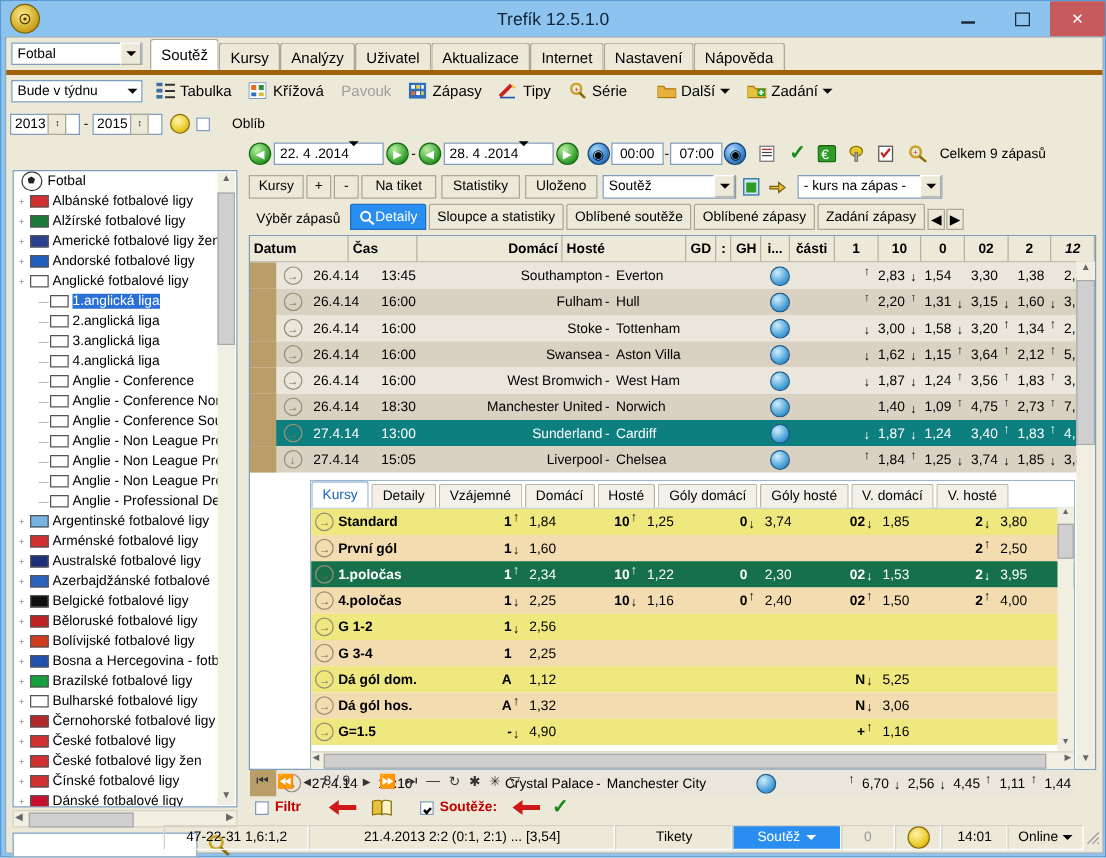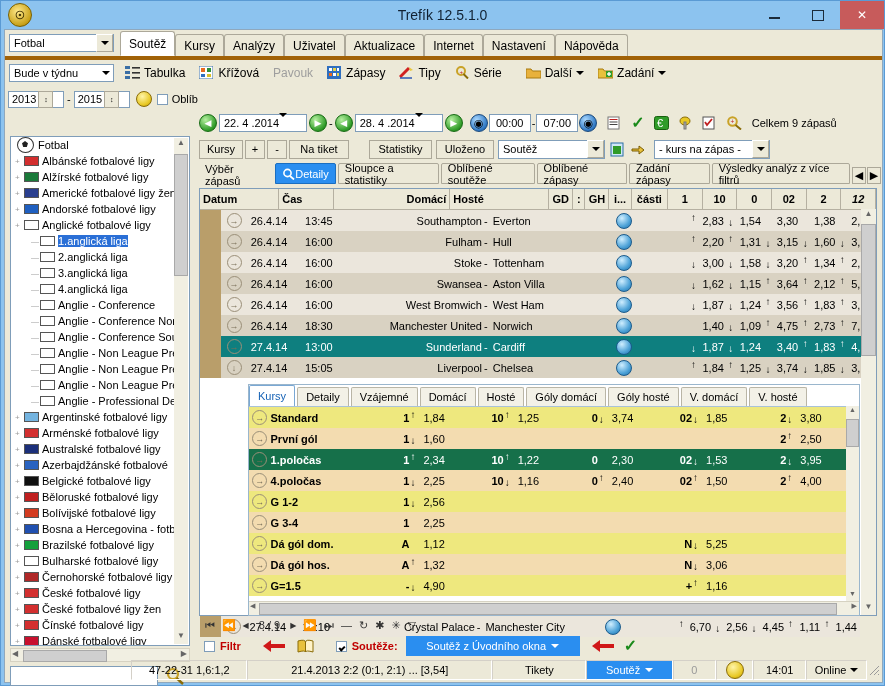--- a/index.html
+++ b/index.html
@@ -278,21 +278,21 @@
         <span>2013</span>
         <span class="spinb">↕</span>
       </div>
       <span style="margin:0 3px;">-</span>
       <div class="spin" style="width:56px;">
         <span>2015</span>
         <span class="spinb">↕</span>
       </div>
       <span class="coin" style="margin:0 5px 0 6px;"></span>
       <span class="cbx"></span>
-      <span style="margin-left:4px;">Oblíb</span>
+      <span style="margin-left:18px;">Oblíb</span>
     </div>
 
     <div class="leftcol">
       <div class="treebox">
         <div class="tnode" style="padding-left:6px;">
           <span style="width:15px;height:14px;margin-right:4px;border-radius:50%;background:#fff;border:1px solid #333;display:inline-block;position:relative;">
             <span style="position:absolute;left:4px;top:3px;width:6px;height:6px;background:#222;clip-path:polygon(50% 0,100% 38%,80% 100%,20% 100%,0 38%);"></span>
           </span>
           <span>Fotbal</span>
         </div>
@@ -544,21 +544,21 @@
           </div>
         <div class="btn" style="width:20px;margin-left:2px;">
             <span>+</span>
           </div>
         <div class="btn" style="width:20px;margin-left:2px;">
             <span>-</span>
           </div>
         <div class="btn" style="width:60px;margin-left:2px;">
             <span>Na tiket</span>
           </div>
-        <div class="btn" style="width:63px;margin-left:20px;">
+        <div class="btn" style="width:63px;margin-left:4px;">
             <span>Statistiky</span>
           </div>
         <div class="btn" style="width:58px;margin-left:4px;">
             <span>Uloženo</span>
           </div>
         <div class="combo" style="width:107px;height:19px;margin-left:4px;">
           <span>Soutěž</span>
           <span class="arrow">
               <i class="caret"></i>
             </span>
@@ -599,23 +599,20 @@
             <span>Sloupce a statistiky</span>
           </div>
         <div class="stab">
             <span>Oblíbené soutěže</span>
           </div>
         <div class="stab">
             <span>Oblíbené zápasy</span>
           </div>
         <div class="stab">
             <span>Zadání zápasy</span>
-          </div>
-        <div class="stab">
-            <span>Výsledky analýz z více filtrů</span>
           </div>
         <div class="btn" style="width:13px;height:17px;">◀</div>
         <div class="btn" style="width:13px;height:17px;margin-left:1px;">▶</div>
       </div>
 
       <div style="position:absolute;left:0;right:0;top:78px;bottom:18px;">
         <div class="grid">
           <div class="ghead" id="grid-header">
               <div class="gh" style="width: 88px; justify-content: flex-start;">Datum</div>
               <div class="gh" style="width: 60px; justify-content: flex-start;">Čas</div>
@@ -1019,24 +1016,20 @@
       <span style="margin-left:5px;color:#c00000;font-weight:bold;">Filtr</span>
       <span class="redarrow" style="margin-left:22px;"></span>
       <span class="ico" style="margin-left:12px;width:17px;height:16px;">
         <svg width="17" height="16">
             <path d="M1 3 q7 -2 7.5 1 v10 q-0.5 -2 -7.5 0 z" fill="#e8c13c" stroke="#8a6c08"></path>
             <path d="M16 3 q-7 -2 -7.5 1 v10 q0.5 -2 7.5 0 z" fill="#fff3c8" stroke="#8a6c08"></path>
           </svg>
       </span>
       <span class="cbx on" style="margin-left:22px;"></span>
       <span style="margin-left:5px;color:#c00000;font-weight:bold;">Soutěže:</span>
-      <div class="bluebtn" style="width:174px;height:20px;margin-left:8px;">
-        <span>Soutěž z Úvodního okna</span>
-        <i class="caret" style="margin-left:5px;border-top-color:#fff;"></i>
-      </div>
       <span class="redarrow" style="margin-left:12px;"></span>
       <span class="tick" style="margin-left:10px;">✓</span>
     </div>
 
     <div class="statusrow">
       <div style="width:128px;"></div>
       <div class="cell" style="width:118px;">
           <span>47-22-31  1,6:1,2</span>
         </div>
       <div class="cell" style="width:250px;">

